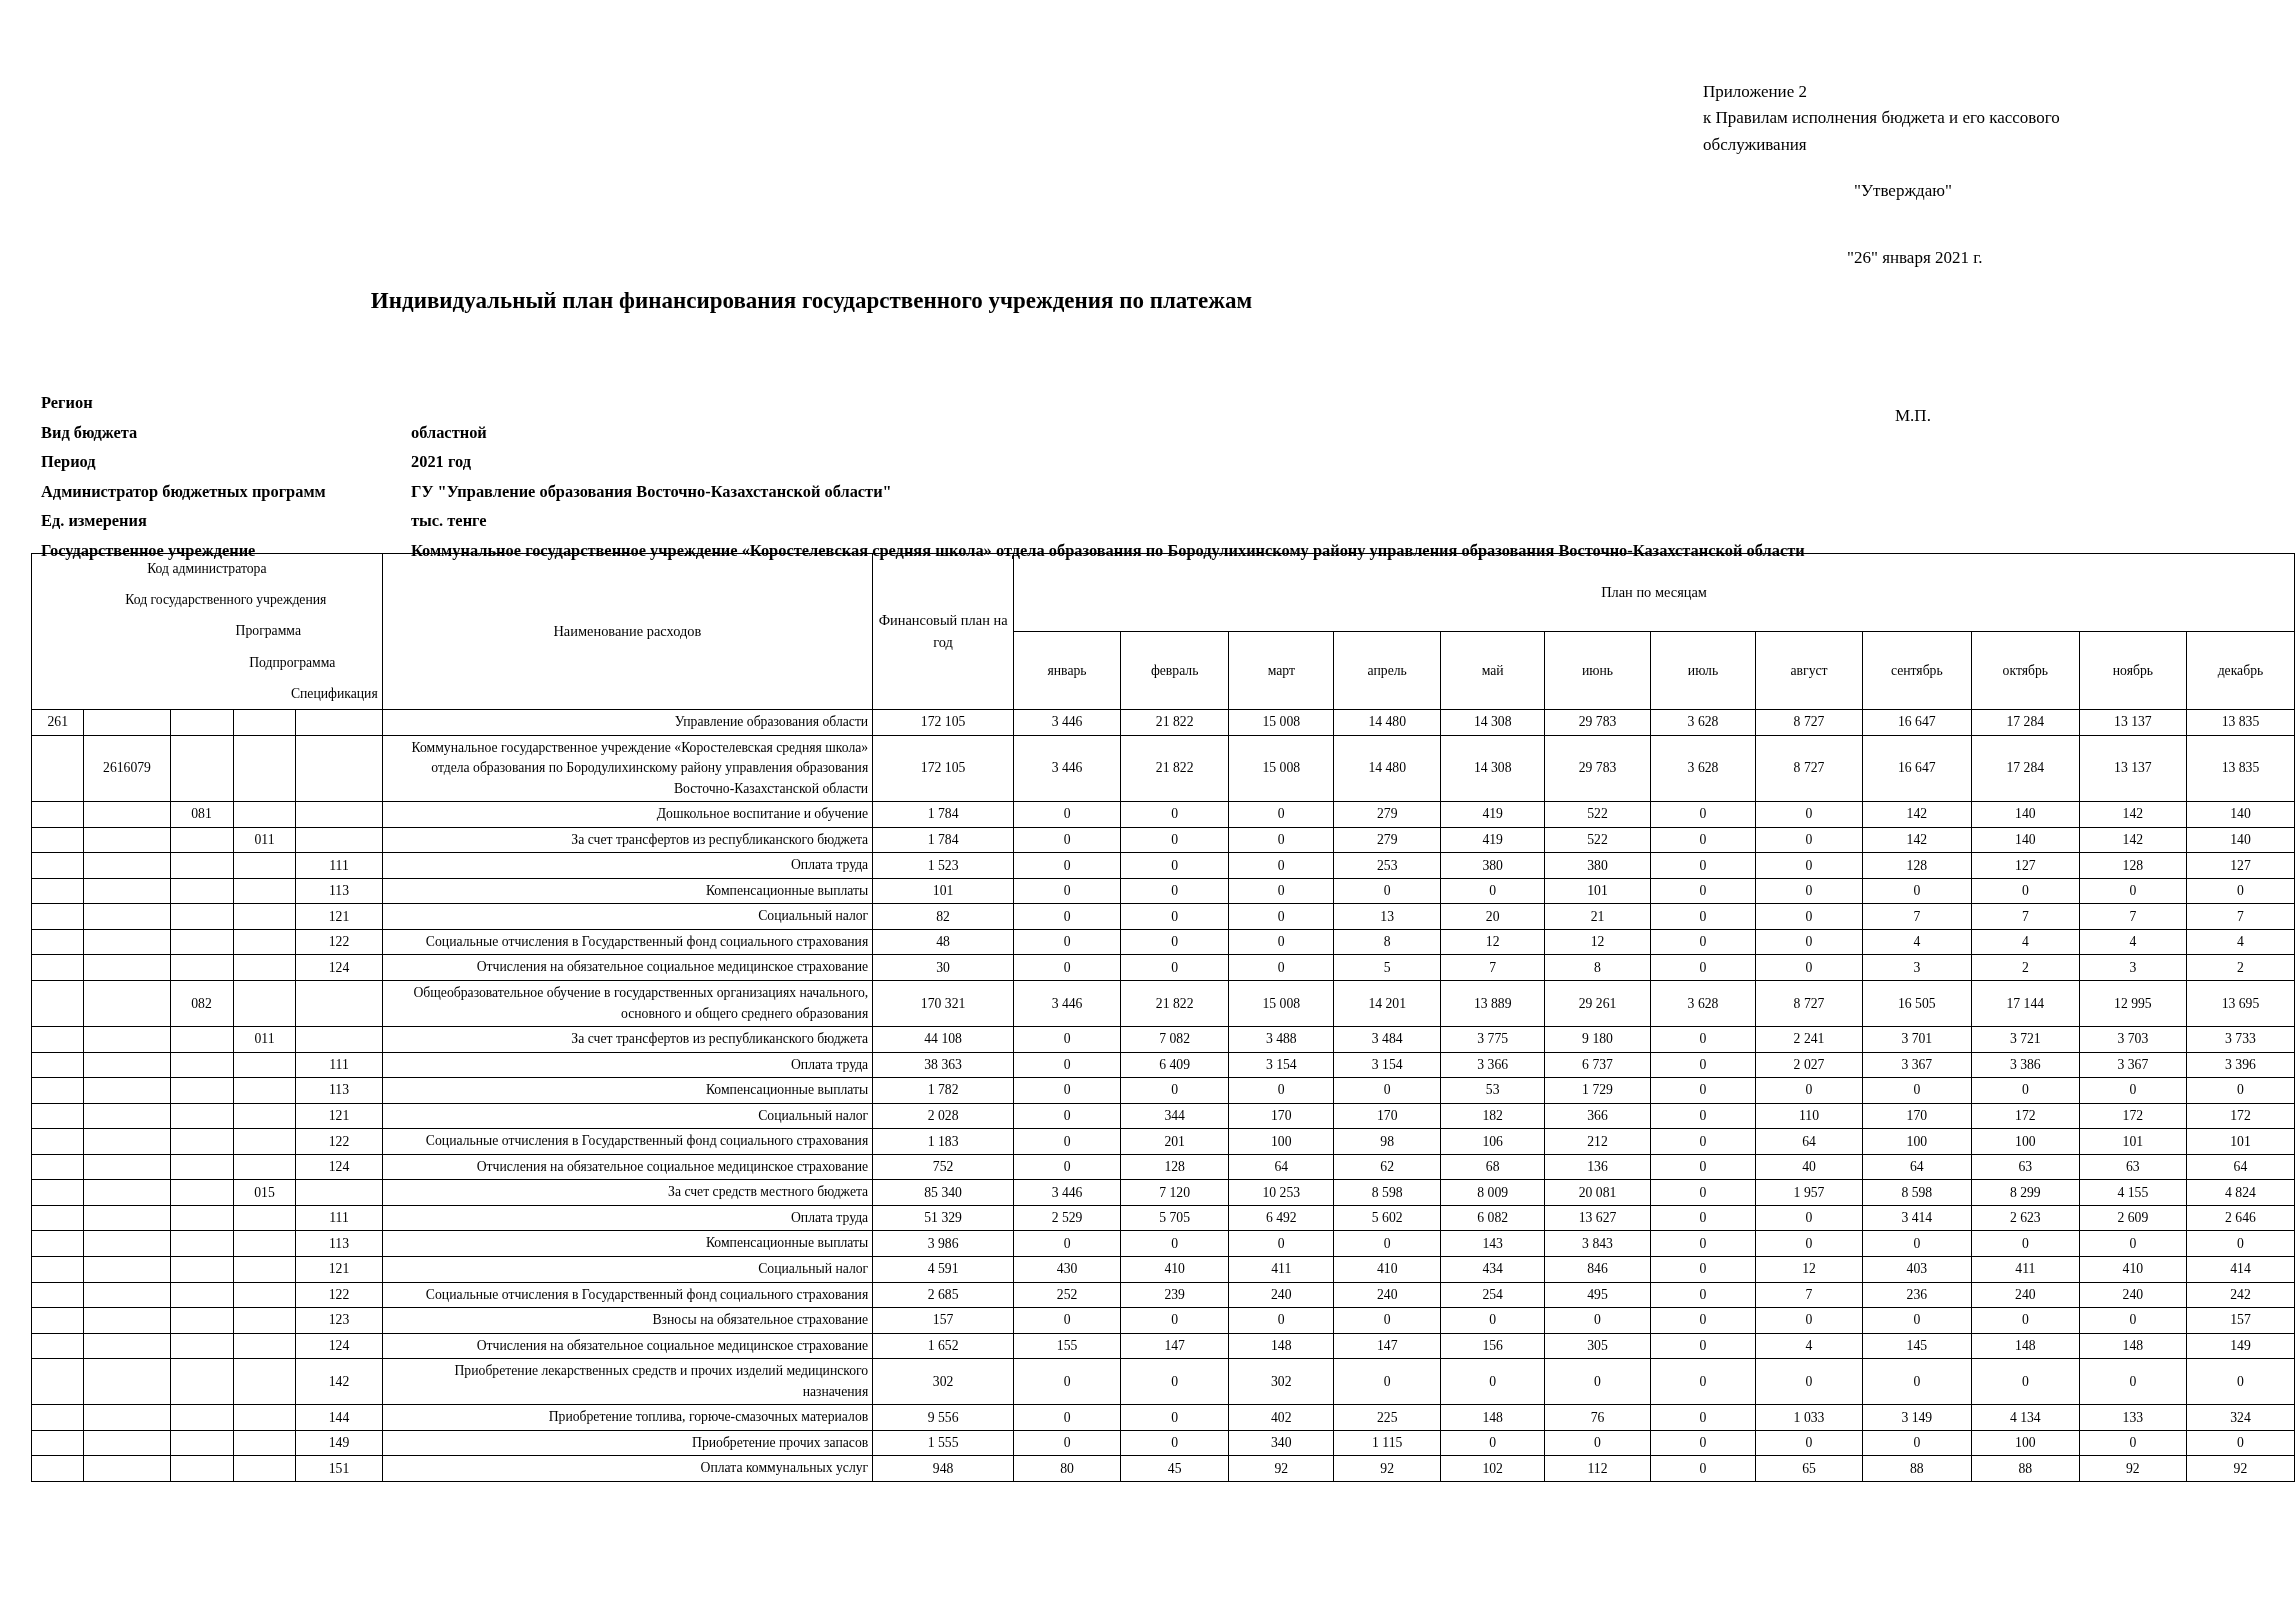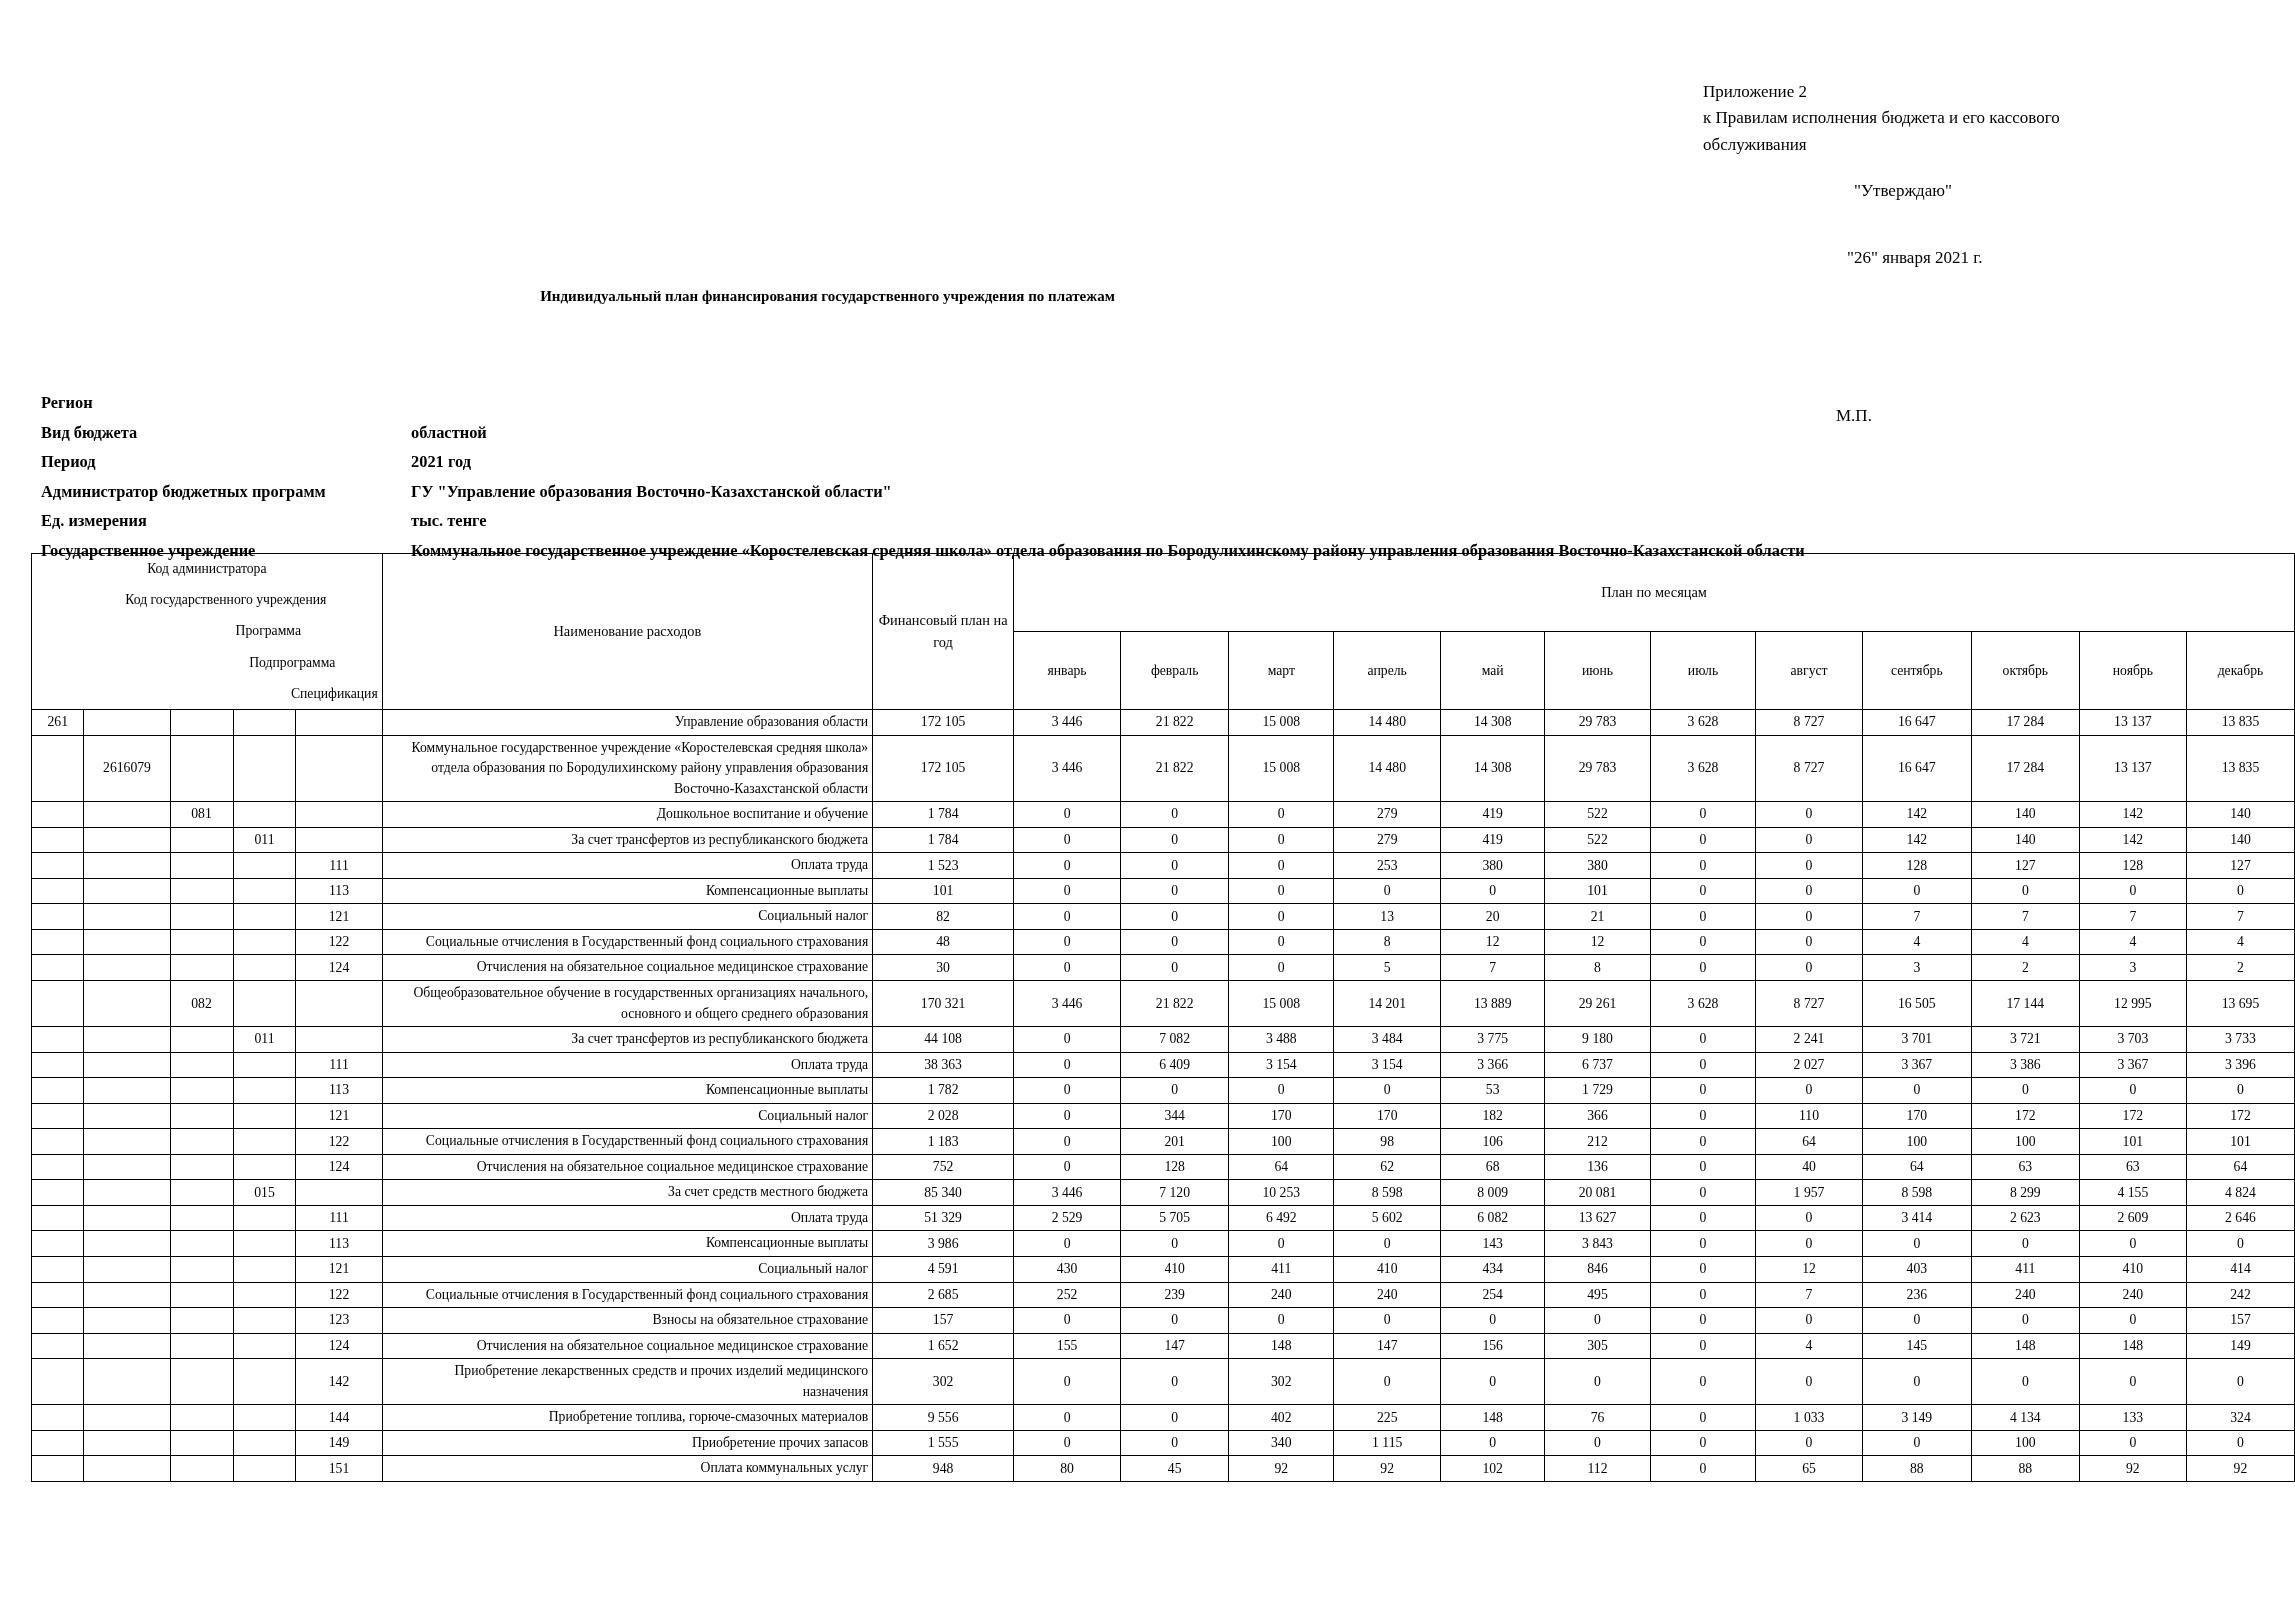--- a/index.html
+++ b/index.html
@@ -27,24 +27,24 @@
     padding-left:151px;
   }
   #approve-date{
     margin-top:41px;
     padding-left:144px;
   }
 
   
   #doc-title{
     position:absolute;
-    left:16px; top:288px;
+    left:0; top:288px;
     width:1623px;
     text-align:center;
-    font-size:15px;
+    font-size:23px;
     font-weight:bold;
   }
 
   
   #params{
     position:absolute;
     left:41px; top:393px;
     width:1964px;
     font-size:16.4px;
   }
@@ -59,21 +59,21 @@
     flex:0 0 370px;
   }
   #params .pvalue{
     font-weight:bold;
     white-space:nowrap;
   }
 
   
   #mp-mark{
     position:absolute;
-    left:1836px; top:406px;
+    left:1895px; top:406px;
     font-size:17px;
   }
 
   
   #plan-table{
     position:absolute;
     left:31px; top:553px;
     border-collapse:collapse;
     table-layout:fixed;
     font-size:13.7px;

